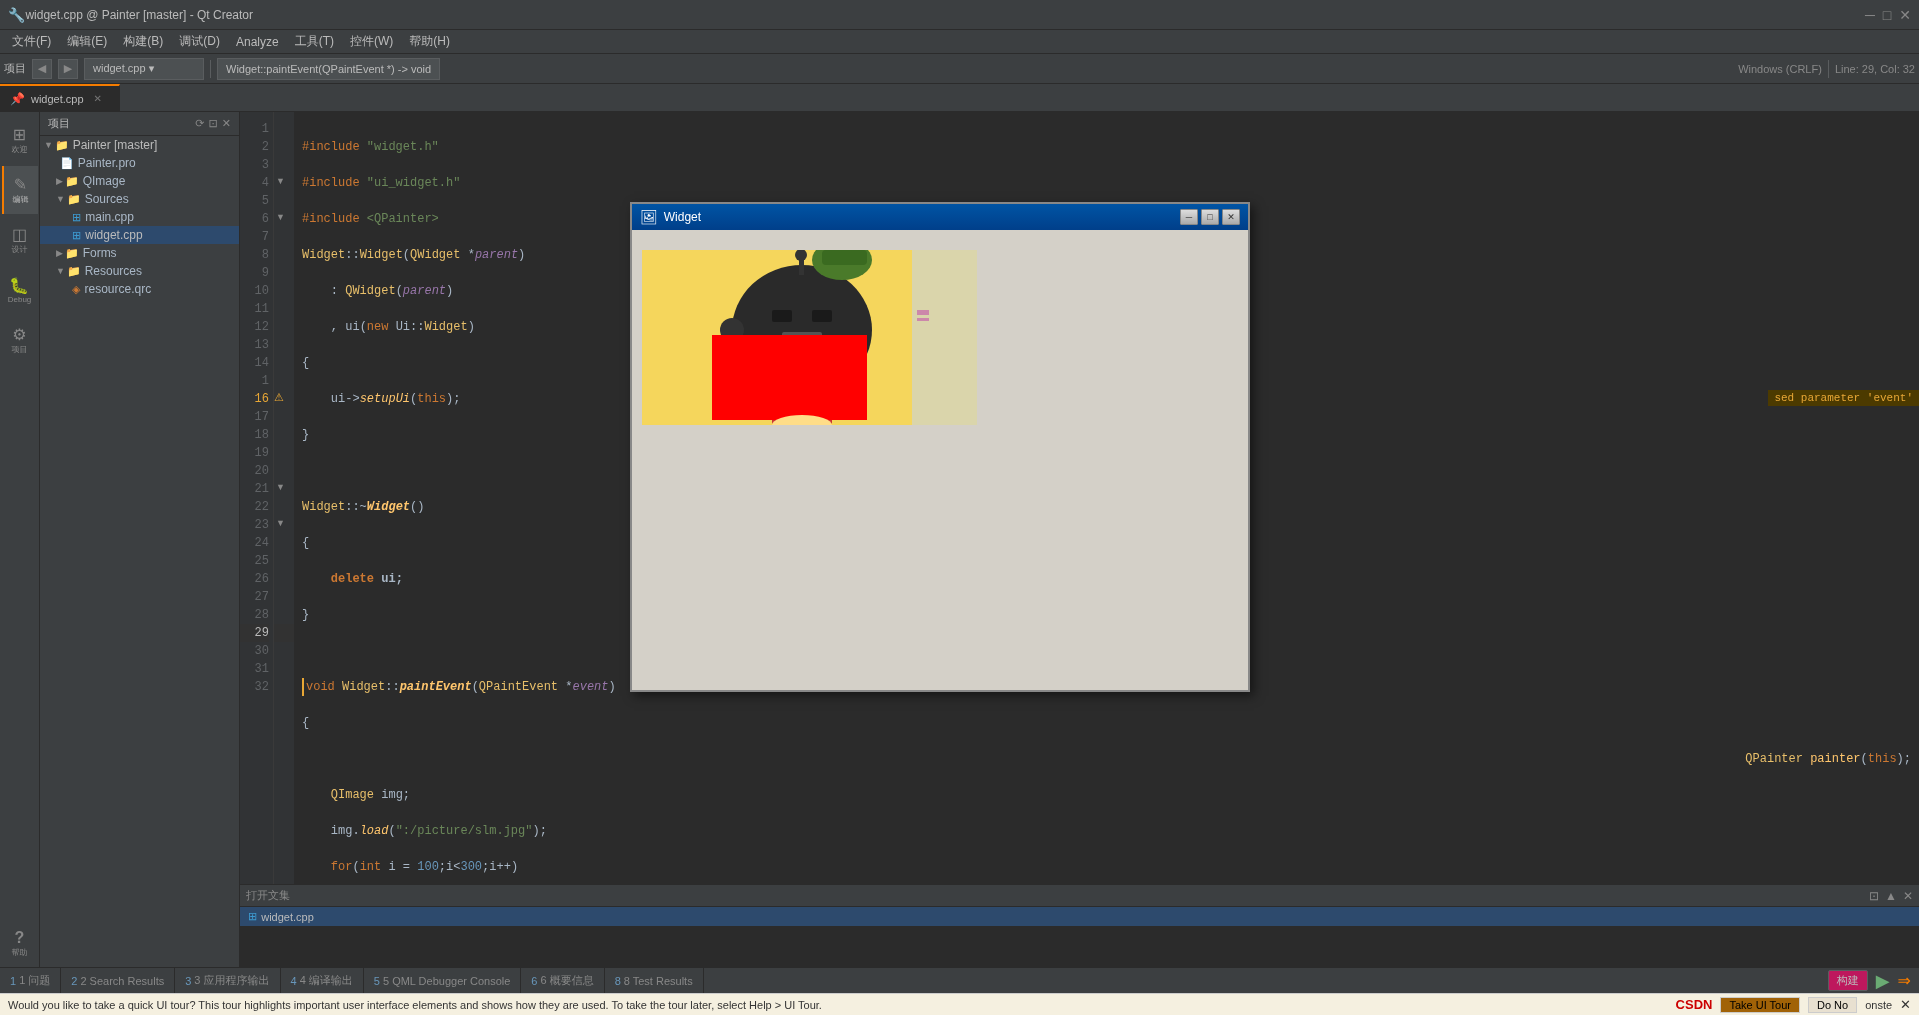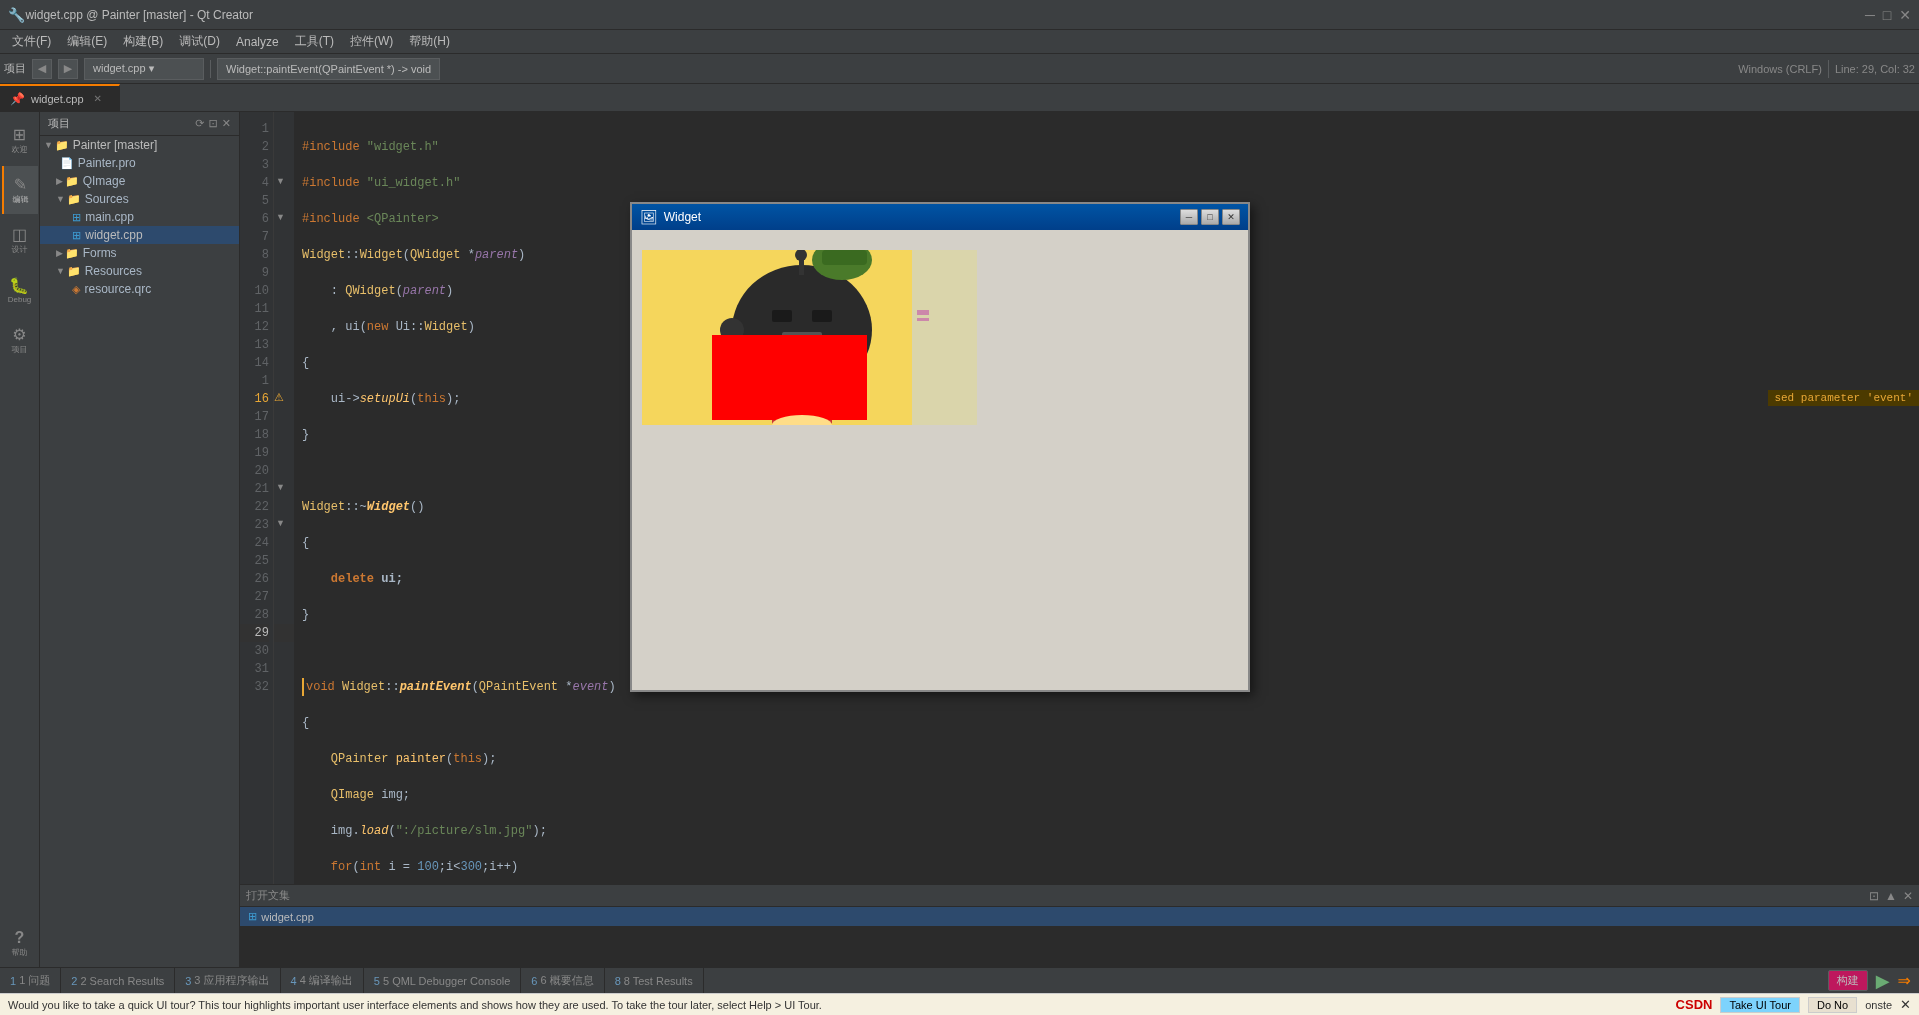--- a/index.html
+++ b/index.html
@@ -272,21 +272,21 @@
 <div style="height:18px;">    <span style="color:#a9b7c6;">ui</span>-&gt;<span style="color:#ffc66d;font-style:italic;">setupUi</span>(<span style="color:#cc7832;">this</span>);</div>
 <div style="height:18px;">}</div>
 <div style="height:18px;"></div>
 <div style="height:18px;"><span style="color:#e8bf6a;">Widget</span>::~<span style="color:#ffc66d;font-style:italic;font-weight:bold;">Widget</span>()</div>
 <div style="height:18px;">{</div>
 <div style="height:18px;font-weight:bold;">    <span style="color:#cc7832;">delete</span> <span style="color:#a9b7c6;">ui</span>;</div>
 <div style="height:18px;">}</div>
 <div style="height:18px;"></div>
 <div style="height:18px;border-left:2px solid #e8a735;padding-left:2px;"><span style="color:#cc7832;">void</span> <span style="color:#e8bf6a;">Widget</span>::<span style="color:#ffc66d;font-style:italic;font-weight:bold;">paintEvent</span>(<span style="color:#e8bf6a;">QPaintEvent</span> *<span style="color:#9876aa;font-style:italic;">event</span>)</div>
 <div style="height:18px;">{</div>
-<div style="height:18px;">    <span style="color:#e8bf6a;">QPainter</span> <span style="color:#ffc66d;">painter</span>(<span style="color:#cc7832;">this</span>);</div>
+<div style="height:18px;text-align:right;">    <span style="color:#e8bf6a;">QPainter</span> <span style="color:#ffc66d;">painter</span>(<span style="color:#cc7832;">this</span>);</div>
 <div style="height:18px;">    <span style="color:#e8bf6a;">QImage</span> <span style="color:#a9b7c6;">img</span>;</div>
 <div style="height:18px;">    <span style="color:#a9b7c6;">img</span>.<span style="color:#ffc66d;font-style:italic;">load</span>(<span style="color:#6a8759;">":/picture/slm.jpg"</span>);</div>
 <div style="height:18px;">    <span style="color:#cc7832;">for</span>(<span style="color:#cc7832;">int</span> <span style="color:#a9b7c6;">i</span> = <span style="color:#6897bb;">100</span>;<span style="color:#a9b7c6;">i</span>&lt;<span style="color:#6897bb;">300</span>;<span style="color:#a9b7c6;">i</span>++)</div>
 
 
 
 
 
 
 
@@ -408,20 +408,20 @@
       <button style="background:#be185d;color:#bbbbbb;border:1px solid #5a5d5f;padding:2px 8px;font-size:11px;cursor:pointer;border-radius:2px;">构建</button>
       <span style="color:#6aab73;font-size:18px;cursor:pointer;">▶</span>
       <span style="color:#f57c00;font-size:16px;cursor:pointer;">⇒</span>
     </div>
   </div>
 
   <div id="tooltip-bar" style="background:#f5f0e0;height:22px;display:flex;align-items:center;padding:0 8px;font-size:11px;color:#333;border-top:1px solid #ccc;justify-content:space-between;">
     <span>Would you like to take a quick UI tour? This tour highlights important user interface elements and shows how they are used. To take the tour later, select Help &gt; UI Tour.</span>
     <div style="display:flex;align-items:center;gap:8px;flex-shrink:0;">
       <span style="color:#cc0000;font-weight:bold;font-size:13px;">CSDN</span>
-      <button style="background:#7dd3fc;border:1px solid #ccc;padding:1px 8px;font-size:11px;cursor:pointer;">Take UI Tour</button>
+      <button style="background:#a16207;border:1px solid #ccc;padding:1px 8px;font-size:11px;cursor:pointer;">Take UI Tour</button>
       <button style="background:#e8e0d0;border:1px solid #ccc;padding:1px 8px;font-size:11px;cursor:pointer;">Do No</button>
       <span style="color:#333;font-size:11px;">onste</span>
       <span style="color:#333;cursor:pointer;font-size:13px;">✕</span>
     </div>
   </div>
 
 </div>
 
 </body></html>

